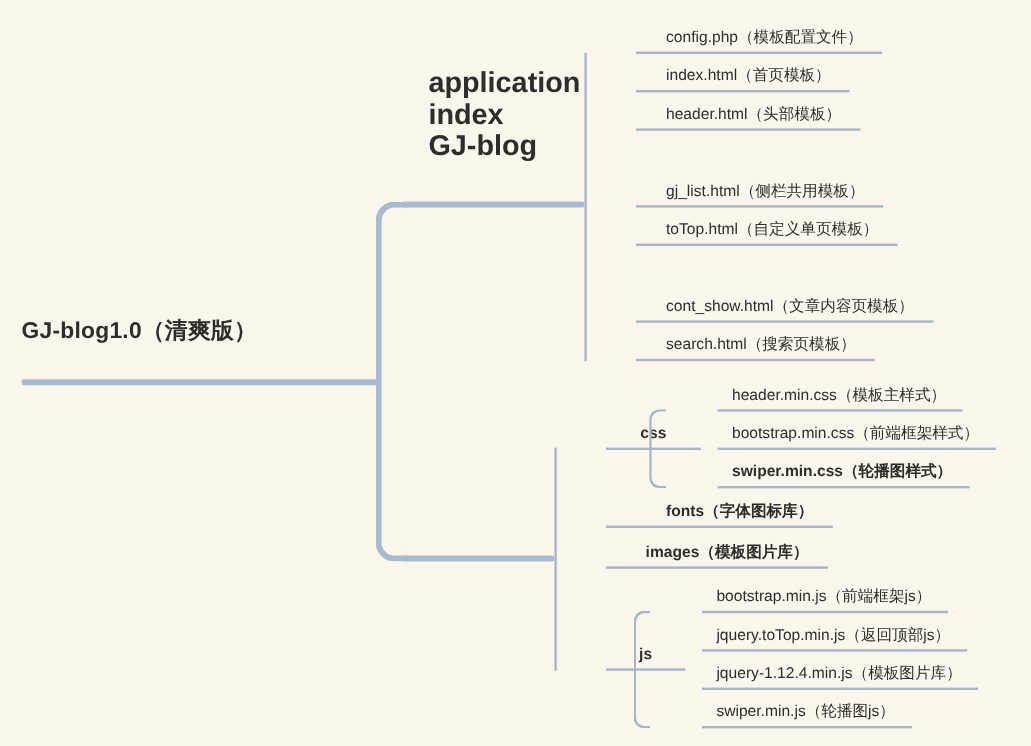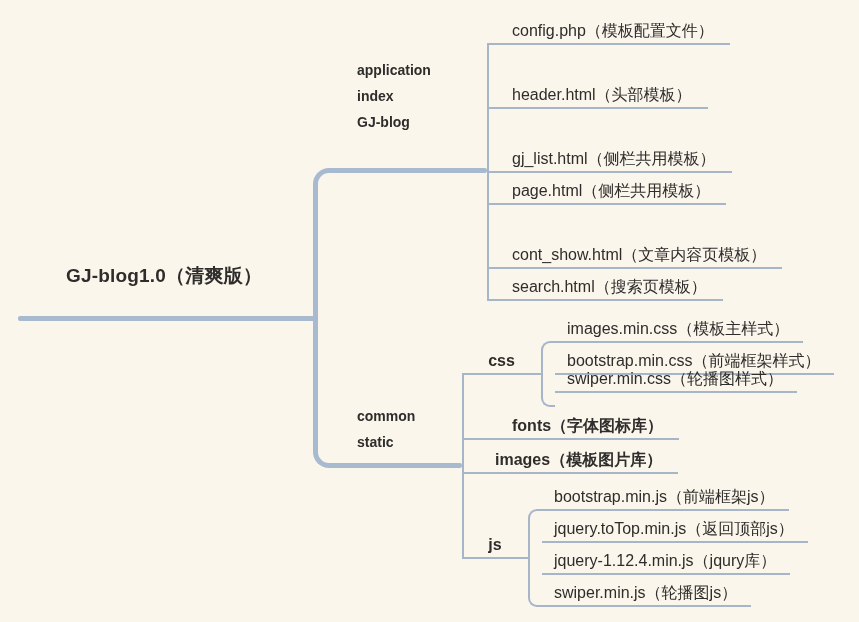--- a/index.html
+++ b/index.html
@@ -17,27 +17,27 @@
   .hline-thick{position:absolute;height:5px;background:var(--thick);border-radius:2px;}
   .vline-thin{position:absolute;width:2px;background:var(--thin);}
   .bracket-main{position:absolute;border-left:5px solid var(--thick);
     border-top:5px solid var(--thick);border-bottom:5px solid var(--thick);
     border-radius:16px 0 0 16px;background:transparent;}
   .bracket-thin{position:absolute;border-left:2px solid var(--thin);
     border-top:2px solid var(--thin);border-bottom:2px solid var(--thin);
     border-radius:9px 0 0 9px;background:transparent;}
 
   
-  .root-label{position:absolute;left:18px;top:263px;width:292px;text-align:center;
+  .root-label{position:absolute;left:18px;top:263px;width:292px;text-align:left;
     font-size:19px;font-weight:bold;color:var(--text);letter-spacing:0.2px;}
-  .branch-label{position:absolute;font-size:14px;font-weight:bold;color:var(--text);
+  .branch-label{position:absolute;font-size:24px;font-weight:bold;color:var(--text);
     line-height:26px;white-space:nowrap;}
   .leaf{position:absolute;height:25px;display:flex;align-items:flex-end;
     padding:0 16px 2px 25px;border-bottom:2px solid var(--thin);
-    font-size:16px;line-height:20px;color:var(--text);white-space:nowrap;}
+    font-size:13px;line-height:20px;color:var(--text);white-space:nowrap;margin-left:43px;}
   .leaf.sub{padding:0 14px 2px 12px;}
   .leaf.bold{font-weight:bold;}
   .leaf.centered{justify-content:center;padding:0 4px 2px 4px;}
 </style>
 </head>
 <body>
 
 <div class="canvas">
 
   <div class="root-label">GJ-blog1.0（清爽版）</div>
@@ -49,42 +49,39 @@
 
   <div class="branch-label" style="left:357px;top:57px;">
     <div>application</div>
     <div>index</div>
     <div>GJ-blog</div>
   </div>
 
   <div class="vline-thin" style="left:487px;top:44px;height:257px;"></div>
 
   <div class="leaf" style="left:487px;top:20px;">config.php（模板配置文件）</div>
+  <div class="leaf" style="left:487px;top:52px;">index.html（首页模板）</div>
   <div class="leaf" style="left:487px;top:84px;">header.html（头部模板）</div>
   <div class="leaf" style="left:487px;top:148px;">gj_list.html（侧栏共用模板）</div>
-  <div class="leaf" style="left:487px;top:180px;">page.html（侧栏共用模板）</div>
+  <div class="leaf" style="left:487px;top:180px;">toTop.html（自定义单页模板）</div>
   <div class="leaf" style="left:487px;top:244px;">cont_show.html（文章内容页模板）</div>
   <div class="leaf" style="left:487px;top:276px;">search.html（搜索页模板）</div>
 
-  <div class="branch-label" style="left:357px;top:403px;">
-    <div>common</div>
-    <div>static</div>
-  </div>
 
   <div class="vline-thin" style="left:462px;top:373px;height:186px;"></div>
 
   <div class="leaf bold centered" style="left:462px;top:350px;width:79px;">css</div>
   <div class="bracket-thin" style="left:541px;top:341px;width:14px;height:66px;"></div>
-  <div class="leaf sub" style="left:555px;top:318px;">images.min.css（模板主样式）</div>
+  <div class="leaf sub" style="left:555px;top:318px;">header.min.css（模板主样式）</div>
   <div class="leaf sub" style="left:555px;top:350px;">bootstrap.min.css（前端框架样式）</div>
-  <div class="leaf sub" style="left:555px;top:368px;">swiper.min.css（轮播图样式）</div>
+  <div class="leaf sub" style="left:555px;top:382px;font-weight:bold;">swiper.min.css（轮播图样式）</div>
 
   <div class="leaf bold" style="left:462px;top:415px;padding-left:50px;">fonts（字体图标库）</div>
   <div class="leaf bold" style="left:462px;top:449px;padding-left:33px;">images（模板图片库）</div>
 
   <div class="leaf bold centered" style="left:462px;top:534px;width:66px;">js</div>
   <div class="bracket-thin" style="left:528px;top:509px;width:14px;height:98px;"></div>
   <div class="leaf sub" style="left:542px;top:486px;">bootstrap.min.js（前端框架js）</div>
   <div class="leaf sub" style="left:542px;top:518px;">jquery.toTop.min.js（返回顶部js）</div>
-  <div class="leaf sub" style="left:542px;top:550px;">jquery-1.12.4.min.js（jqury库）</div>
+  <div class="leaf sub" style="left:542px;top:550px;">jquery-1.12.4.min.js（模板图片库）</div>
   <div class="leaf sub" style="left:542px;top:582px;">swiper.min.js（轮播图js）</div>
 
 </div>
 
 </body></html>

